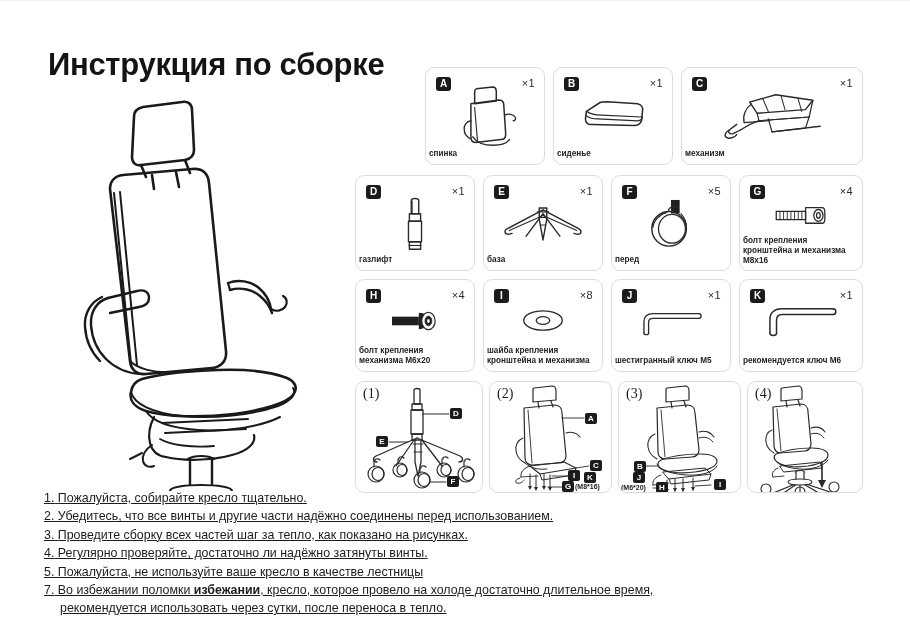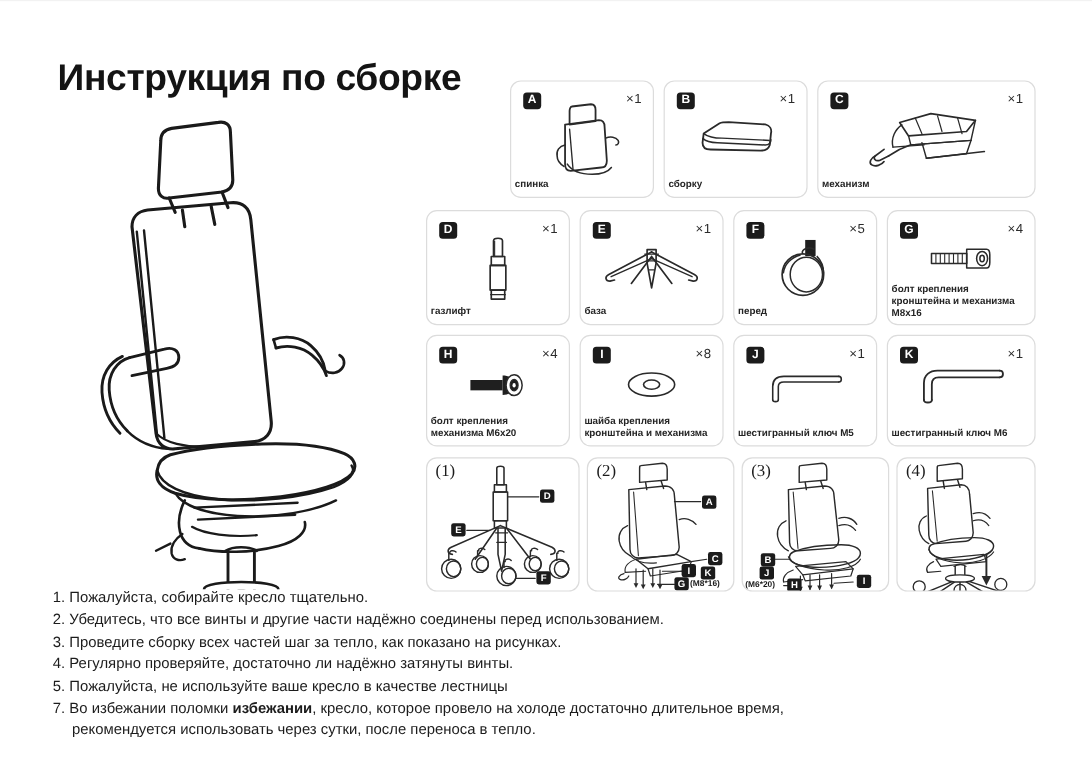--- a/index.html
+++ b/index.html
@@ -142,20 +142,21 @@
 
   
   #notes {
     position: absolute;
     left: 44px;
     top: 488px;
     width: 840px;
     font-size: 12.4px;
     color: #1c1c1c;
     line-height: 18.4px;
+    text-decoration: underline;
   }
   #notes .note {
     white-space: nowrap;
   }
   #notes .cont {
     padding-left: 16px;
     white-space: nowrap;
   }
   #notes b { font-weight: bold; }
 </style>
@@ -243,21 +244,21 @@
   <div class="panel" style="left:553px;top:66px;width:120px;height:98px;">
     <div class="badge">B</div>
     <div class="qty">×1</div>
     <div class="partart">
       <svg viewBox="0 0 80 40" width="76" height="38" fill="none" stroke="#2a2a2a" stroke-width="1.6" stroke-linejoin="round">
         <path d="M12 14 L26 5 C28 4 31 4 34 4 L66 6 C70 7 72 10 71 14 L70 24 C69 27 66 29 62 29 L18 28 C14 28 11 26 11 22 Z"></path>
         <path d="M11 18 C14 21 18 22 24 22 L66 24 C69 24 71 22 71 19" stroke-width="1.3"></path>
         <path d="M12 14 C16 17 22 18 28 18 L70 20" stroke-width="1.3"></path>
       </svg>
     </div>
-    <div class="pname">сборку</div>
+    <div class="pname">сиденье</div>
   </div>
 
   <div class="panel" style="left:681px;top:66px;width:182px;height:98px;">
     <div class="badge">C</div>
     <div class="qty">×1</div>
     <div class="partart">
       <svg viewBox="0 0 120 56" width="112" height="52" fill="none" stroke="#2a2a2a" stroke-width="1.5" stroke-linejoin="round" stroke-linecap="round">
         <path d="M36 12 L64 4 L104 10 L96 20 L44 24 Z"></path>
         <path d="M44 24 L46 32 L100 28 L104 10" stroke-width="1.3"></path>
         <path d="M50 8 L56 22 M70 6 L74 20 M88 8 L92 22" stroke-width="1.1"></path>
@@ -385,21 +386,21 @@
     <div class="badge">K</div>
     <div class="qty">×1</div>
     <div class="partart" style="top:18px;bottom:26px;">
       <svg viewBox="0 0 84 34" width="80" height="32" fill="none" stroke="#2a2a2a" stroke-width="1.6" stroke-linejoin="round" stroke-linecap="round">
         <path d="M9 29 L9 14 C9 7 14 3 21 3 L76 3"></path>
         <path d="M16 29 L16 15 C16 11 18 9 22 9 L76 9"></path>
         <path d="M9 29 C9 32 16 32 16 29"></path>
         <path d="M76 3 C80 3 80 9 76 9"></path>
       </svg>
     </div>
-    <div class="pname">шестигранный ключ M6</div>
+    <div class="pname">рекомендуется ключ M6</div>
   </div>
 
   <div class="step" style="left:355px;top:380px;width:128px;height:112px;">
     <div class="stepnum">(1)</div>
     <svg class="stepart" viewBox="0 0 128 112" width="128" height="112" fill="none" stroke="#2a2a2a" stroke-width="1.3" stroke-linejoin="round" stroke-linecap="round">
 
       <path d="M58 8 C58 6 64 6 64 8 L64 22 L58 22 Z"></path>
       <path d="M56 22 L66 22 L66 28 L56 28 Z"></path>
       <path d="M55 28 L67 28 L67 52 L55 52 Z"></path>
       <path d="M56 52 L66 52 L66 58 L56 58 Z"></path>

